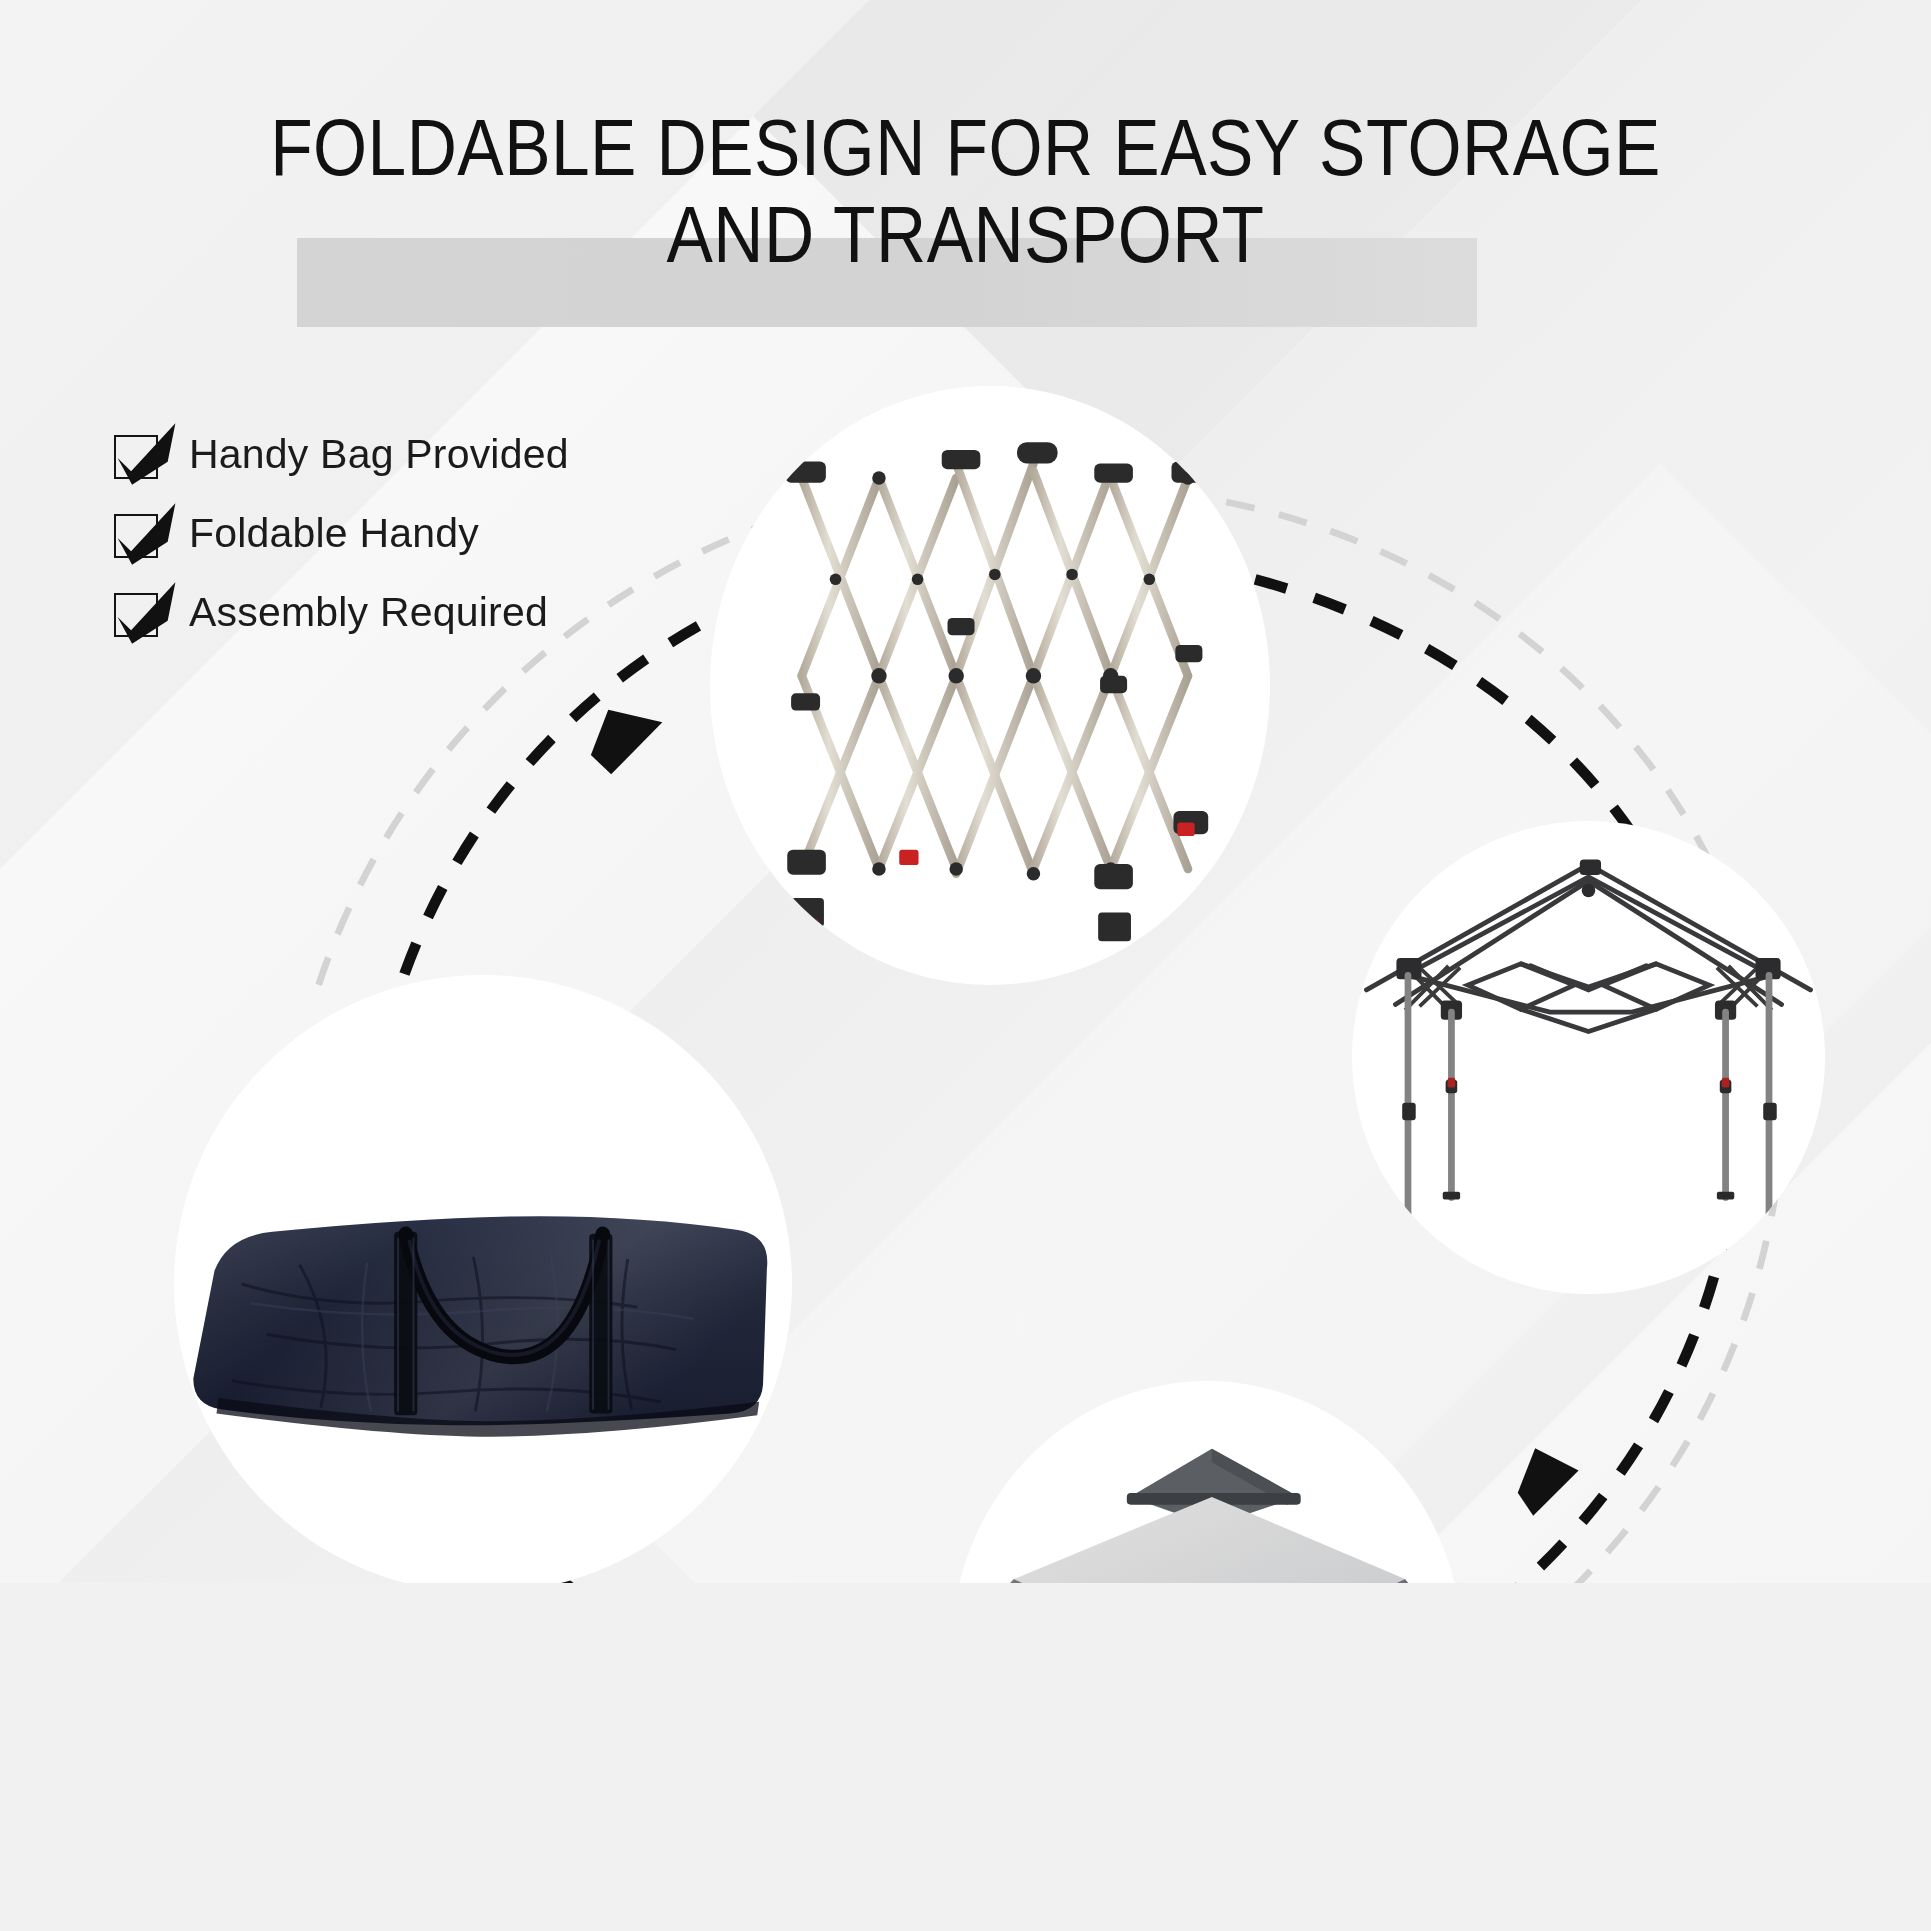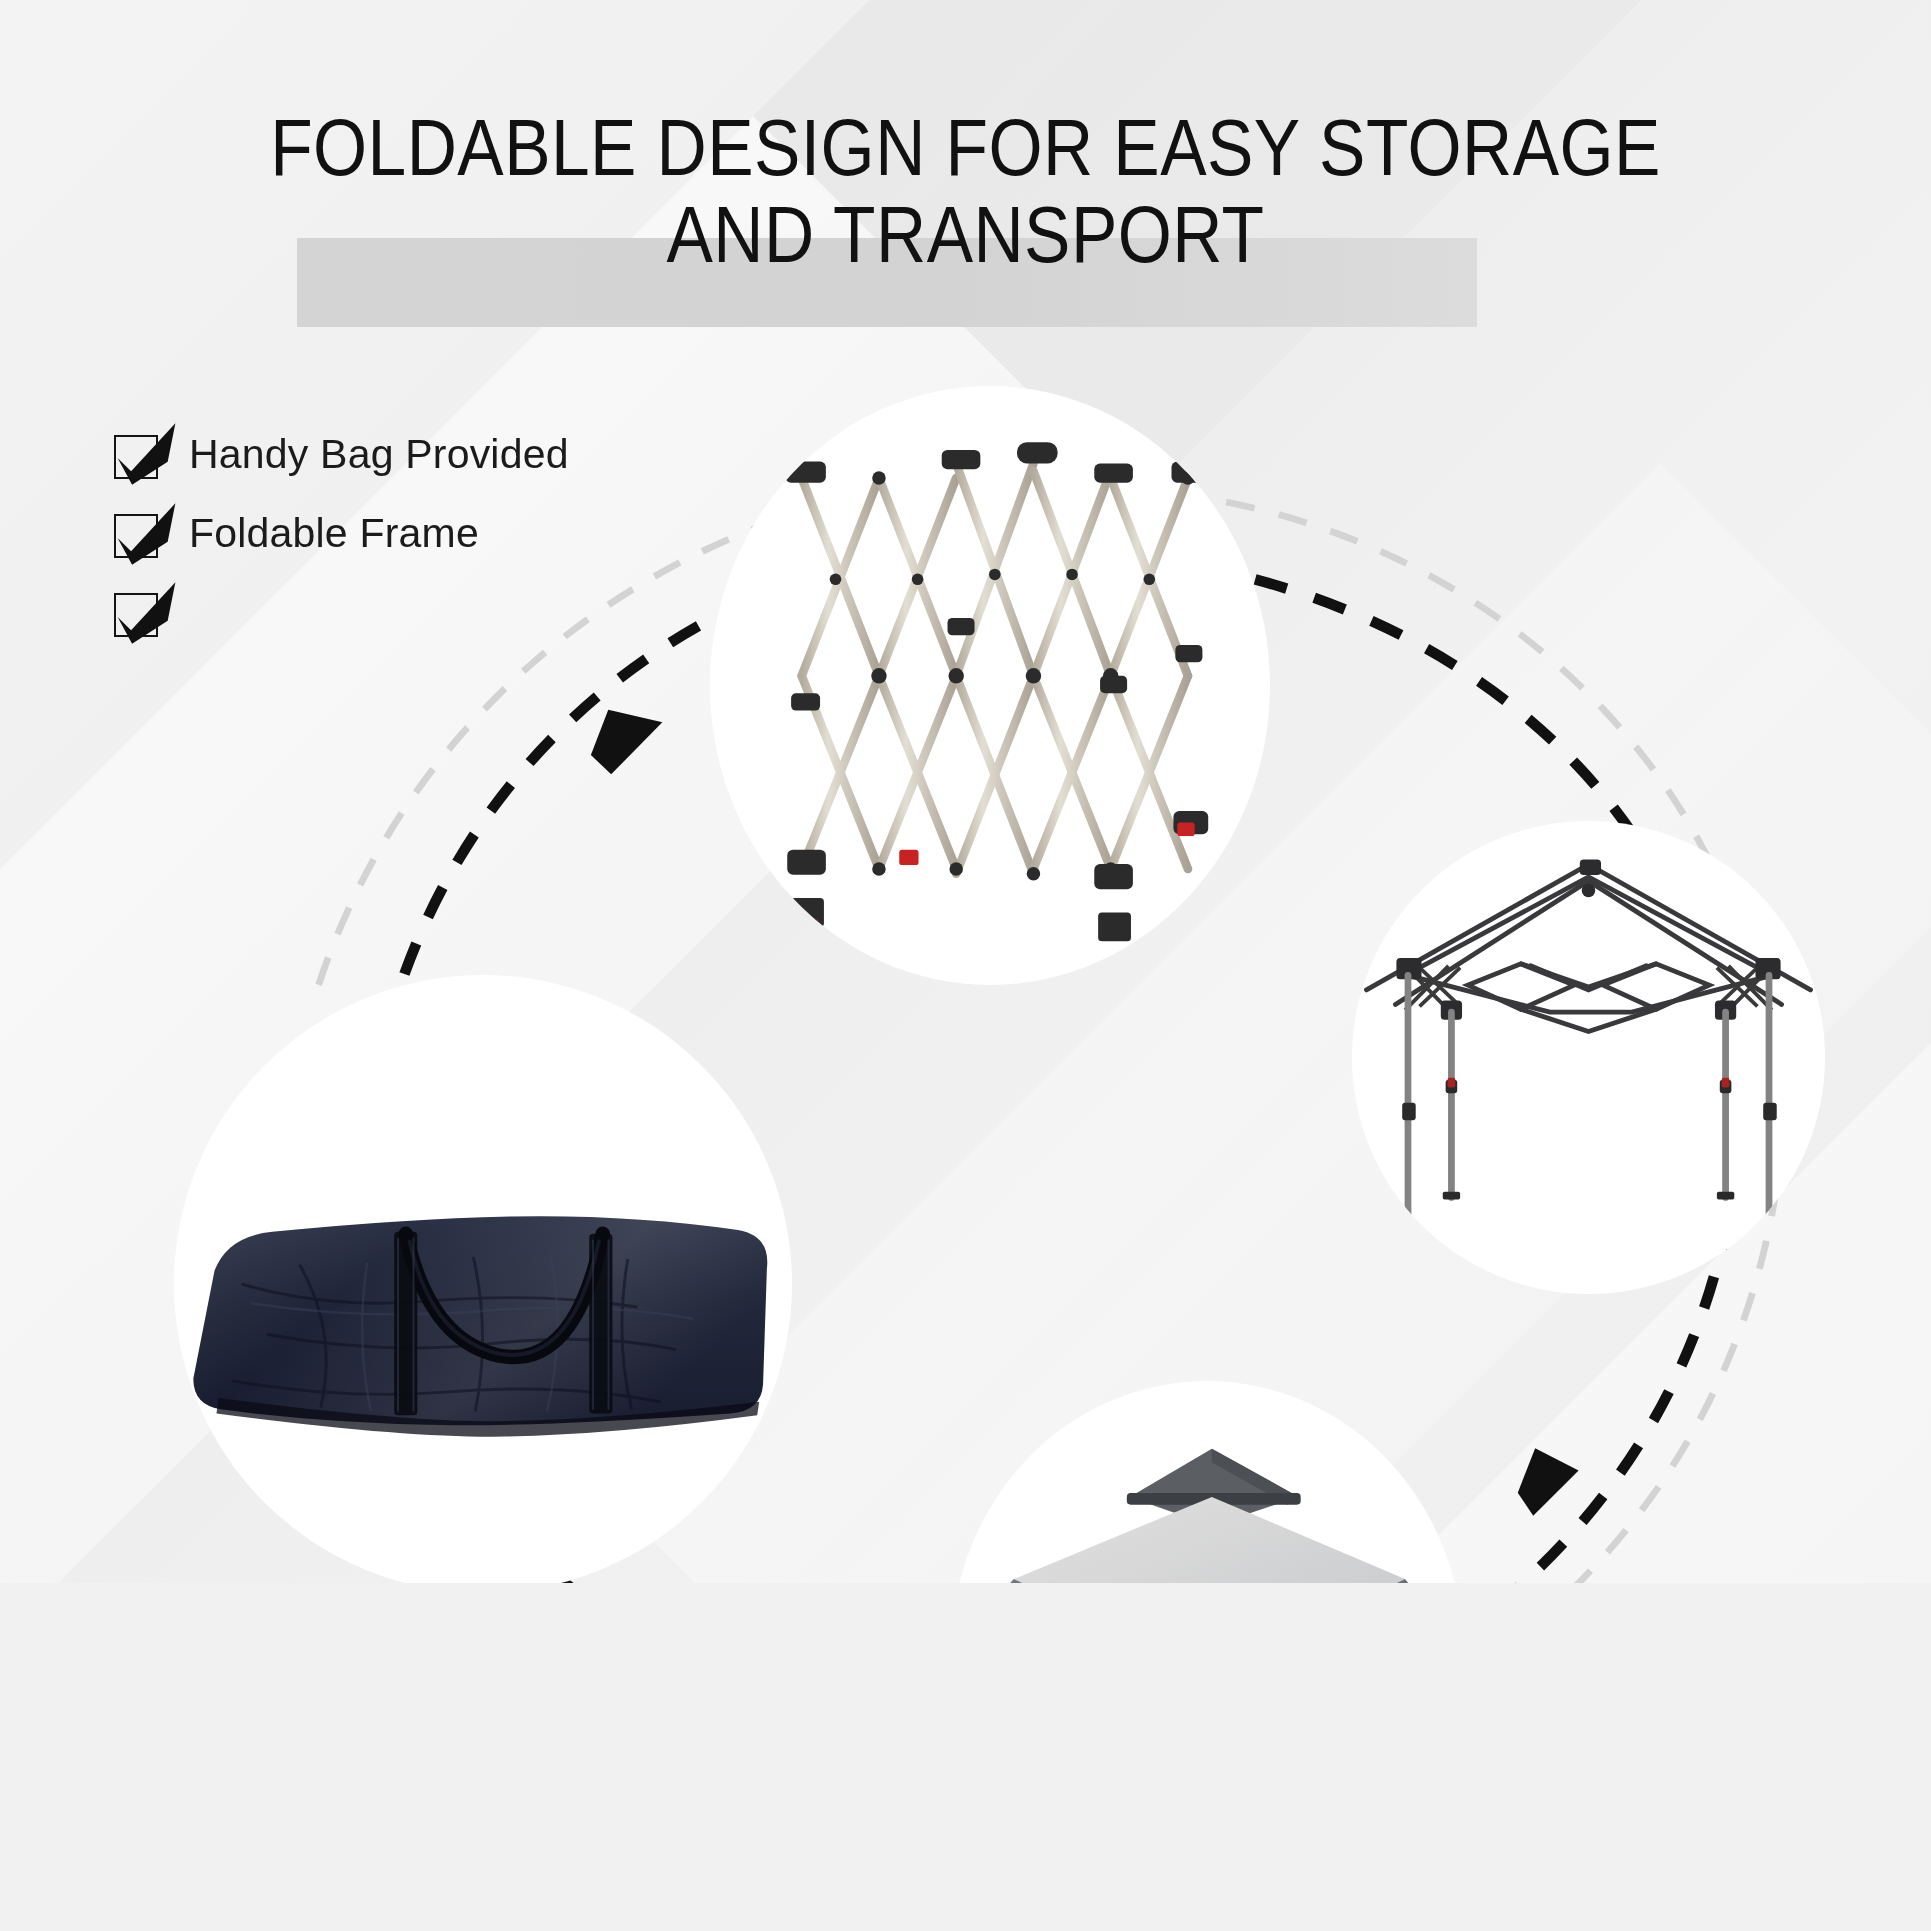--- a/index.html
+++ b/index.html
@@ -90,30 +90,31 @@
       <span class="check-label">Handy Bag Provided</span>
     </div>
 
     <div class="check-row">
       <span class="check-box">
         <span class="sq"></span>
         <svg width="77" height="68" viewBox="0 0 80 70">
           <path d="M10 38 L24 52 L70 2 L62 42 L25 66 Z" fill="#111111"></path>
         </svg>
       </span>
-      <span class="check-label">Foldable Frame</span>
+      <span class="check-label">Foldable Handy</span>
     </div>
 
     <div class="check-row">
       <span class="check-box">
         <span class="sq"></span>
         <svg width="77" height="68" viewBox="0 0 80 70">
           <path d="M10 38 L24 52 L70 2 L62 42 L25 66 Z" fill="#111111"></path>
         </svg>
       </span>
+      <span class="check-label">Assembly Required</span>
     </div>
 
   </div>
 
   <svg class="flow" viewBox="0 0 2000 2000">
 
     <g fill="none" stroke="#d3d3d3" stroke-width="7" stroke-linecap="butt" stroke-dasharray="30 26">
       <path d="M 330 1020 C 430 720 700 520 1010 495"></path>
       <path d="M 1270 520 C 1520 570 1720 740 1800 960"></path>
       <path d="M 1840 1230 C 1800 1490 1640 1680 1430 1790"></path>

